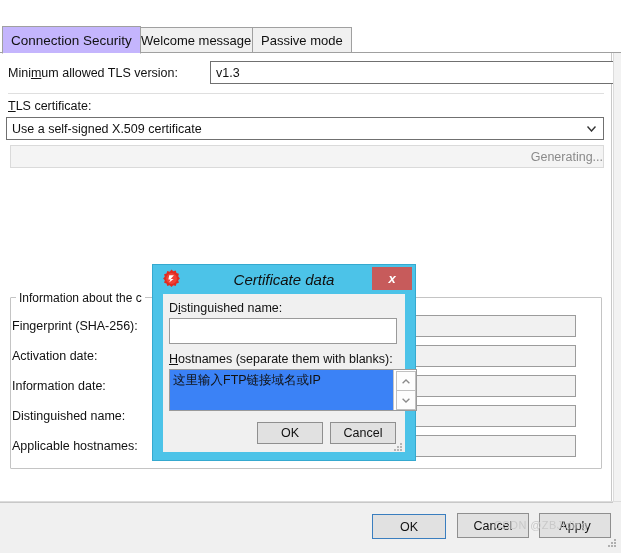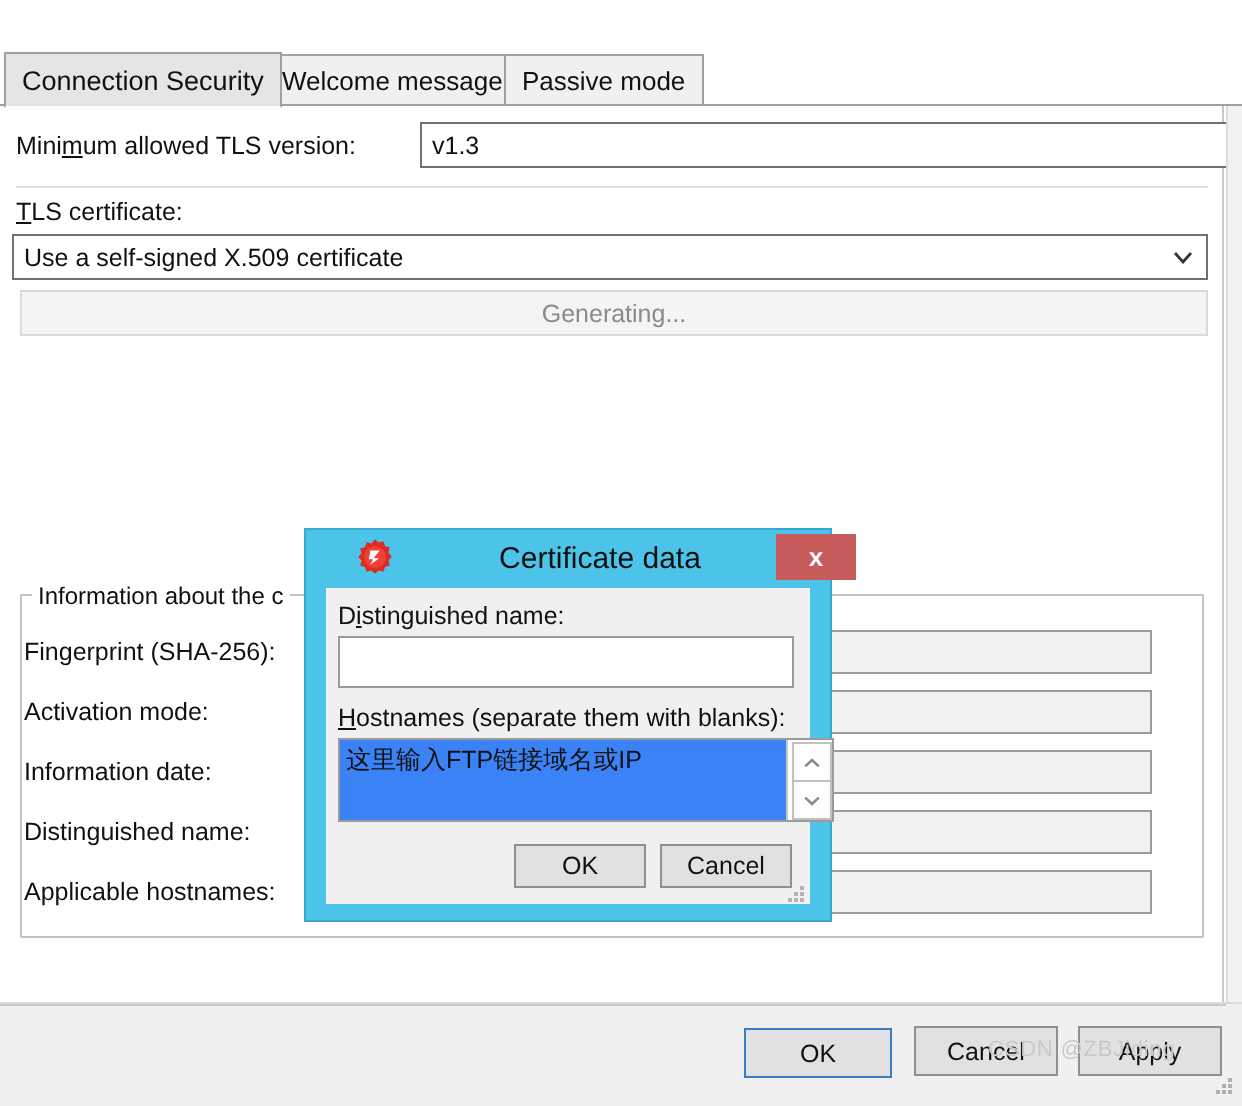--- a/index.html
+++ b/index.html
@@ -33,21 +33,21 @@
     background:#a0a0a0;
   }
   .tab{
     position:absolute;top:1px;height:26px;box-sizing:border-box;
     background:#f0f0f0;border:1px solid #a0a0a0;
     display:flex;align-items:center;justify-content:center;
     padding:0 8px;font-size:13px;color:#111;
     z-index:1;
   }
   .tab.active{
-    background:#e5e5e5;border-bottom:1px solid #ffffff;
+    background:#c4b5fd;border-bottom:1px solid #ffffff;
     top:0;height:28px;z-index:3;font-size:13.5px;
   }
   #tab0{left:2px;}
   #tab1{left:132px;}
   #tab2{left:252px;}
 
   
   .panel{
     position:absolute;left:0;top:53px;width:612px;height:448px;
     background:#ffffff;box-sizing:border-box;
@@ -80,21 +80,21 @@
 
   .sep{
     position:absolute;left:8px;top:40px;width:596px;height:1px;background:#dfdfdf;
   }
   #tlscert-label{position:absolute;left:8px;top:46px;}
   #tlscert-combo{position:absolute;left:6px;top:64px;width:598px;}
 
   .flatbtn{
     position:absolute;box-sizing:border-box;
     background:#f4f4f4;border:1px solid #dadada;
-    height:23px;display:flex;align-items:center;justify-content:center;
+    height:23px;display:flex;align-items:center;justify-content:flex-end;
     color:#8a8a8a;font-size:12.5px;
   }
   #generating-button{left:10px;top:92px;width:594px;}
 
   
   .groupbox{
     position:absolute;left:10px;top:244px;width:592px;height:172px;
     border:1px solid #c4c4c4;border-radius:1px;box-sizing:border-box;
   }
   .groupbox-title{
@@ -141,22 +141,22 @@
   }
 
   
   .modal{
     position:absolute;left:152px;top:264px;width:264px;height:197px;
     background:#4cc3e8;box-sizing:border-box;
     border:1px solid #35a9cf;
     z-index:50;
   }
   .modal-title{
-    position:absolute;left:16px;top:0;width:262px;height:28px;
-    display:flex;align-items:center;
+    position:absolute;left:0;top:0;width:262px;height:28px;
+    display:flex;align-items:center;font-style:italic;
   }
   .modal-icon{
     position:absolute;left:9px;top:4px;width:19px;height:19px;
   }
   .modal-title-text{
     position:absolute;left:0;top:0;width:262px;height:28px;
     display:flex;align-items:center;justify-content:center;
     font-size:15px;color:#101010;
   }
   .modal-close{
@@ -260,21 +260,21 @@
     </div>
 
     <div class="groupbox"></div>
     <div class="groupbox-title">Information about the c</div>
 
     <div class="info-row" style="top:262px;">
       <span class="info-label">Fingerprint (SHA-256):</span>
       <div class="info-field">db:6e:39:68:99:a7:00:43:7f:7c:f9:</div>
     </div>
     <div class="info-row" style="top:292px;">
-      <span class="info-label">Activation mode:</span>
+      <span class="info-label">Activation date:</span>
       <div class="info-field"></div>
     </div>
     <div class="info-row" style="top:322px;">
       <span class="info-label">Information date:</span>
       <div class="info-field"></div>
     </div>
     <div class="info-row" style="top:352px;">
       <span class="info-label">Distinguished name:</span>
       <div class="info-field"></div>
     </div>

